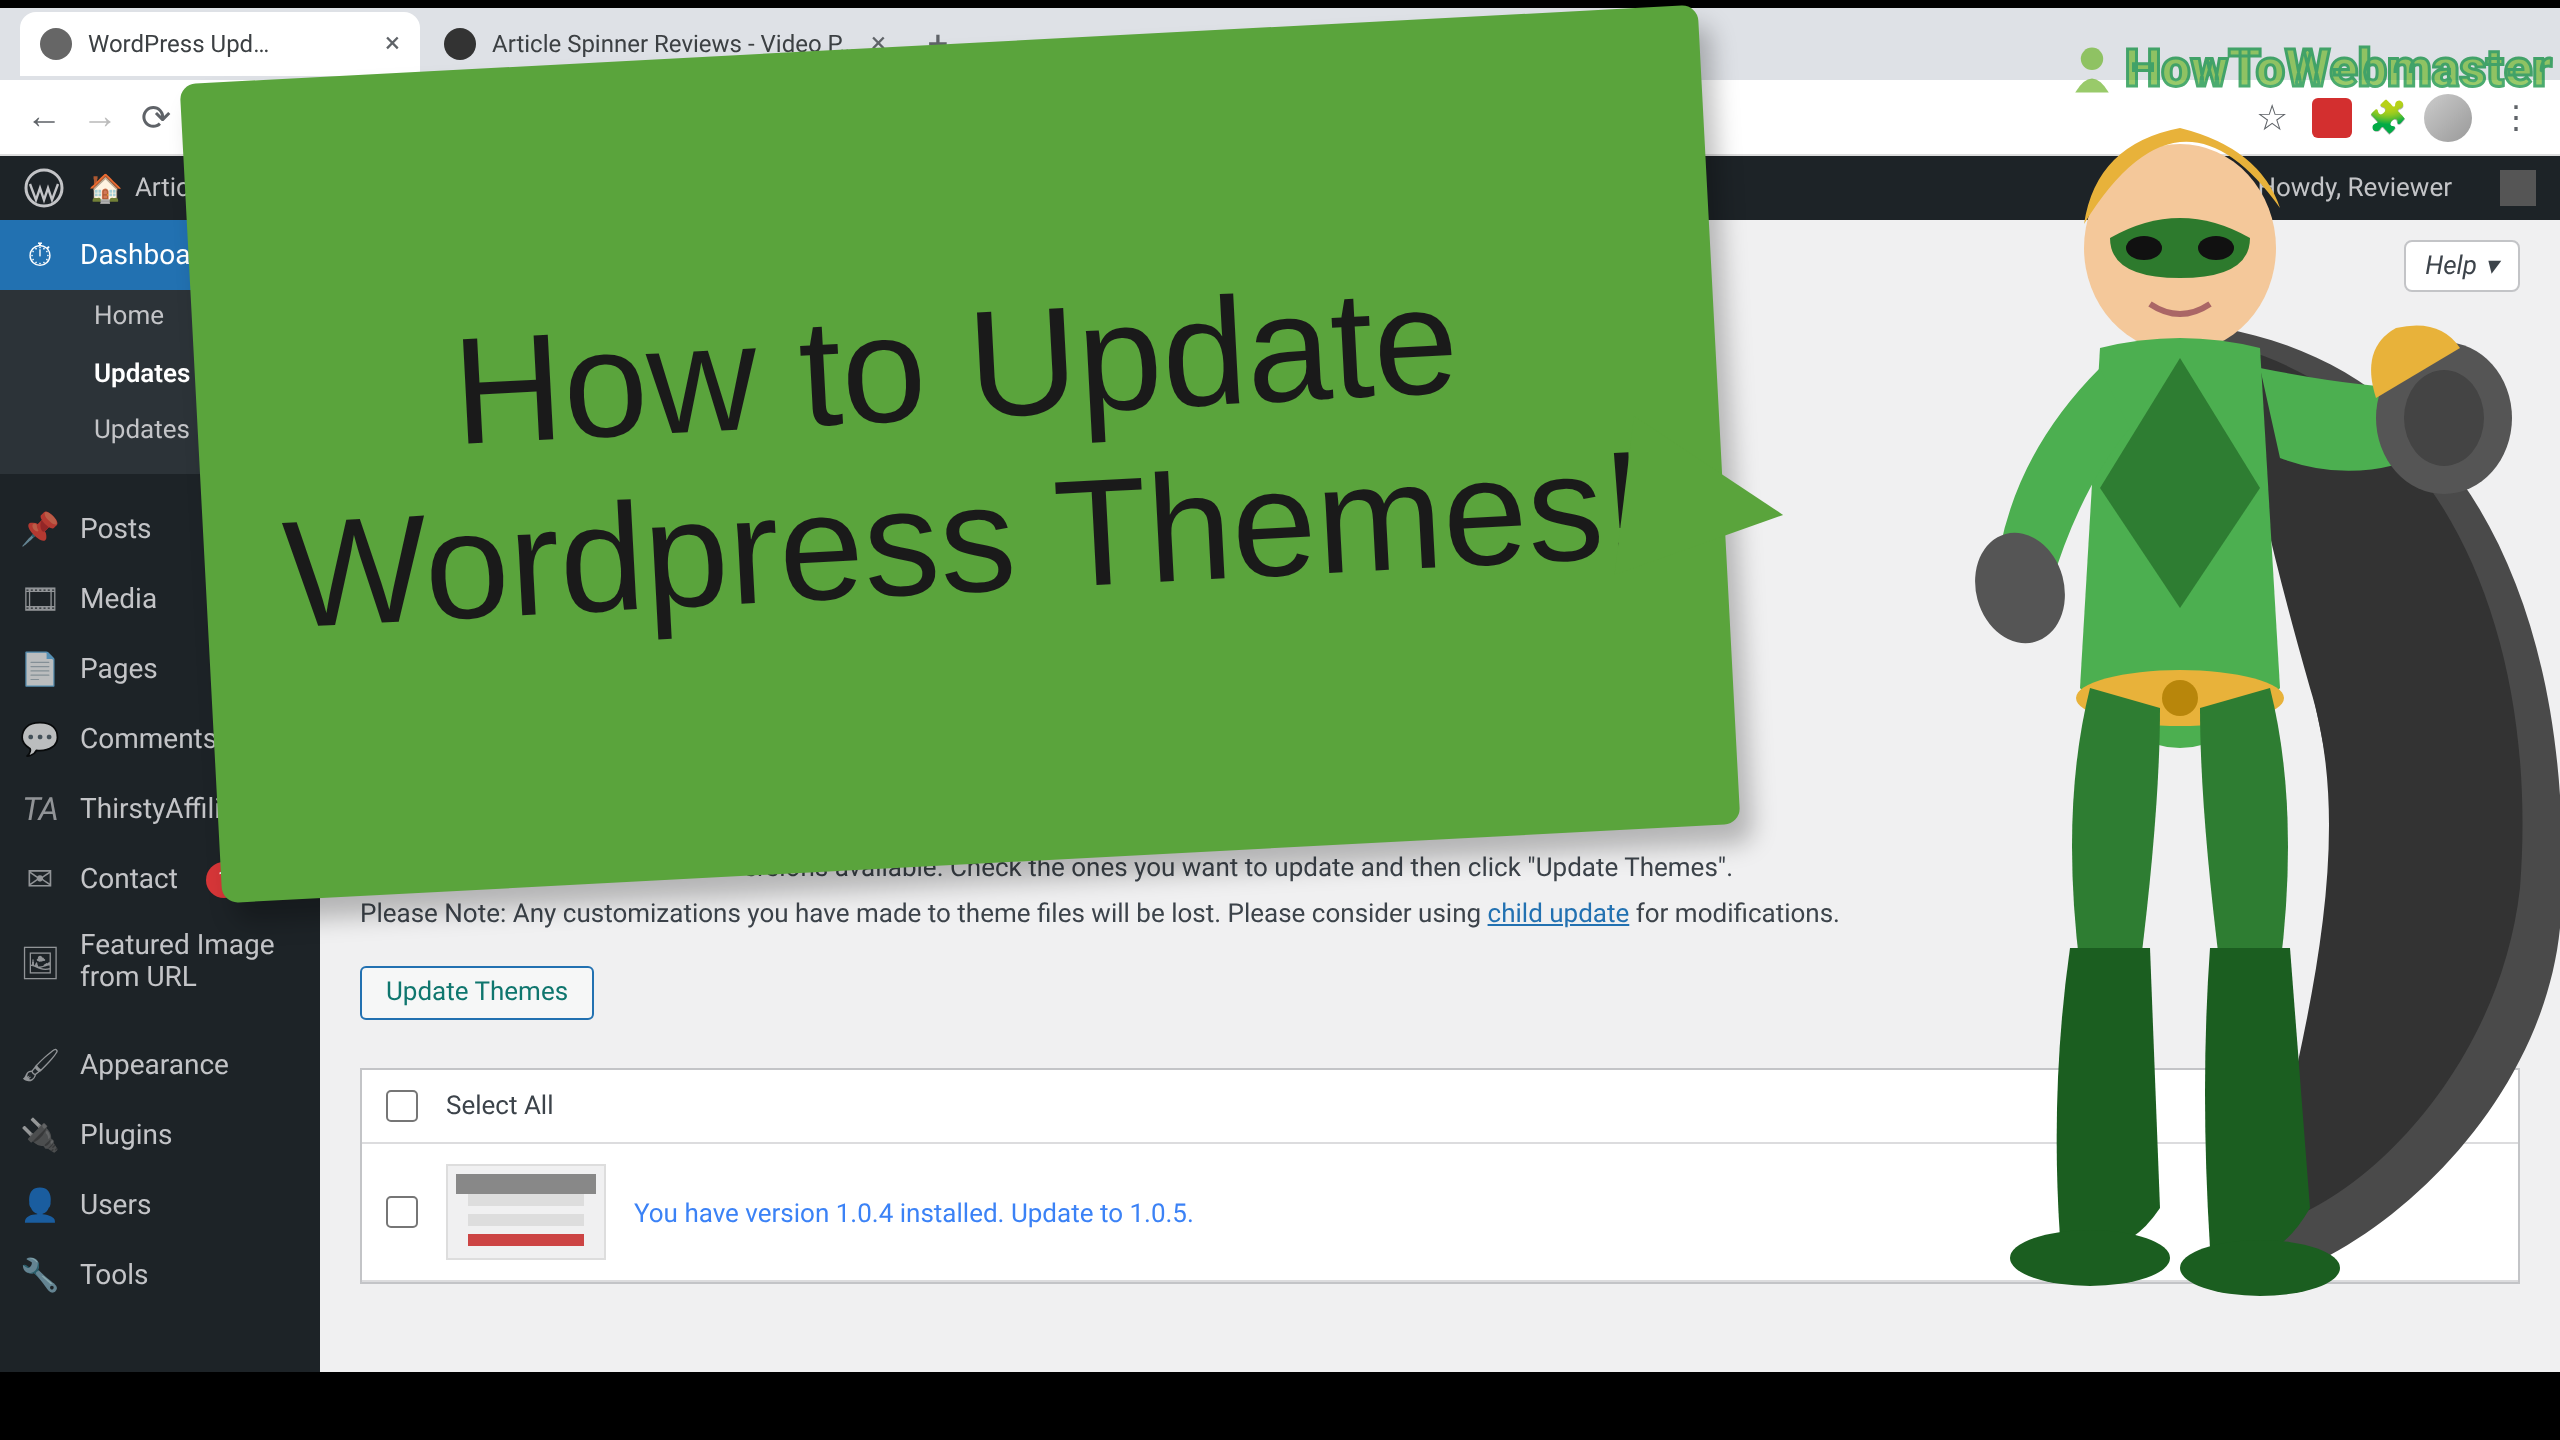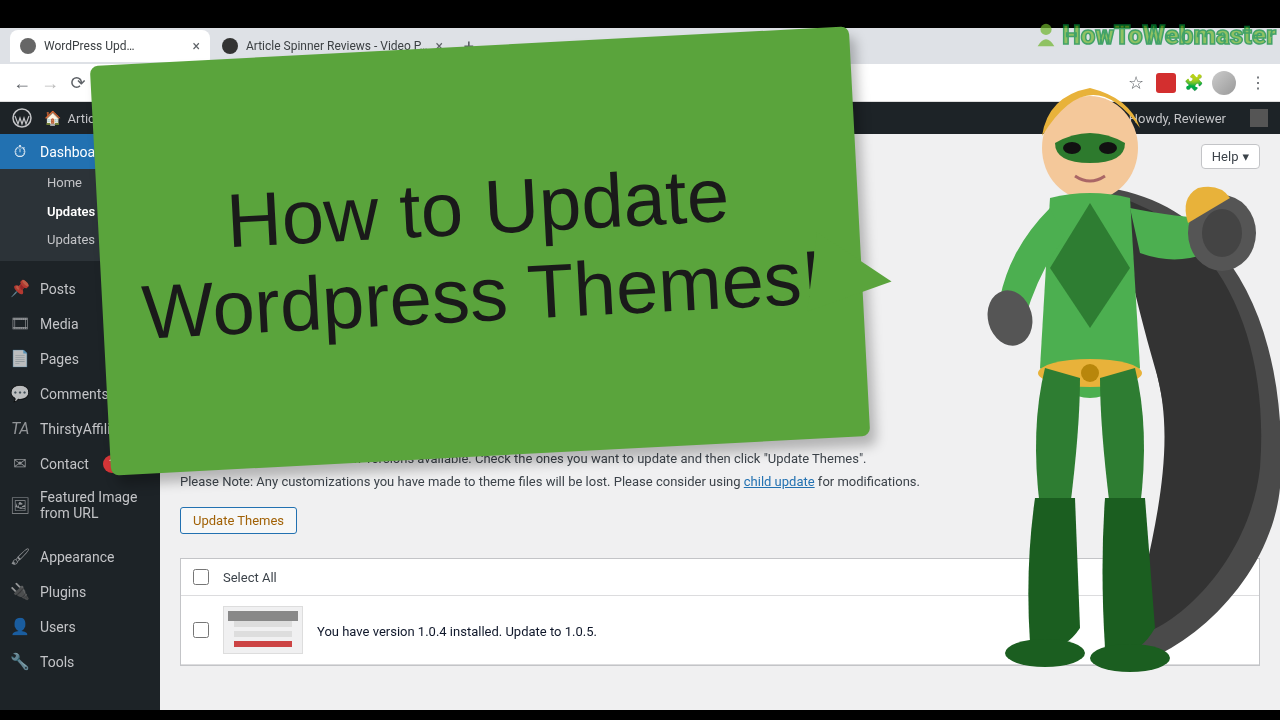--- a/index.html
+++ b/index.html
@@ -1,17 +1,17 @@
 <!DOCTYPE html>
 <html><head>
 <meta charset="utf-8">
 <style>
 * { margin: 0; padding: 0; box-sizing: border-box; font-family: -apple-system, BlinkMacSystemFont, "Segoe UI", Roboto, sans-serif; }
 body { background: #000; width: 1280px; height: 720px; overflow: hidden; position: relative; }
-.viewport { position: absolute; top: 28px; left: 0; width: 1280px; height: 682px; background: #fff; }
+.viewport { position: absolute; top: 4px; left: 0; width: 1280px; height: 682px; background: #fff; }
 
 
 .browser-tabs { height: 36px; background: #dee1e6; display: flex; align-items: center; padding-left: 10px; }
 .tab { display: flex; align-items: center; background: #fff; height: 32px; padding: 0 10px; border-radius: 8px 8px 0 0; margin-right: 2px; min-width: 200px; font-size: 12px; color: #3c4043; position: relative; }
 .tab.inactive { background: transparent; }
 .tab .favicon { width: 16px; height: 16px; border-radius: 50%; background: #666; margin-right: 8px; flex-shrink: 0; }
 .tab .tab-title { flex: 1; overflow: hidden; white-space: nowrap; text-overflow: ellipsis; }
 .tab .tab-close { margin-left: 8px; color: #5f6368; font-size: 14px; cursor: pointer; }
 .new-tab { width: 28px; height: 28px; display: flex; align-items: center; justify-content: center; color: #5f6368; font-size: 18px; cursor: pointer; }
 
@@ -43,34 +43,34 @@
 .menu-item .mi-icon { width: 20px; text-align: center; font-size: 16px; opacity:.7; }
 .menu-item.top .mi-icon { opacity:1; }
 .submenu { background: #2c3338; padding-bottom: 8px; padding-left: 33px; }
 .submenu .sub-item { padding: 6px 10px 6px 14px; font-size: 13px; color: #c3c4c7; cursor: pointer; display:flex; align-items:center; gap:6px;}
 .submenu .sub-item.current { color: #fff; font-weight:600;}
 .menu-sep { height: 10px; }
 .badge { display:inline-flex; align-items:center; justify-content:center; min-width:18px; height:18px; border-radius:9px; background:#d63638; color:#fff; font-size:11px; padding:0 5px; }
 .mi-ta { font-weight:400; font-style:italic; font-size:11px; letter-spacing:-0.5px;}
 
 .wp-content { flex: 1; background: #f0f0f1; padding: 0 20px 20px; overflow: hidden; position:relative; color:#3c434a;}
-.help-tab { position:absolute; right:20px; top:10px; background:#fff; border:1px solid #c3c4c7; border-radius:4px; padding:4px 10px; font-size:13px; display:flex; align-items:center; gap:4px; cursor:pointer;}
+.help-tab { position:absolute; right:20px; top:10px; background:#fff; border:1px solid #c3c4c7; border-radius:4px; padding:4px 10px; font-size:13px; display:flex; align-items:center; gap:4px; cursor:pointer;font-style:italic;}
 .content-block { margin-top: 220px; font-size: 13px; }
 .content-block p { margin: 8px 0; }
 .themes-heading { font-size: 18px; font-weight: 600; color: #1d2327; margin: 28px 0 10px; }
 .link { color: #2271b1; text-decoration: underline; cursor:pointer;}
-.update-btn { display:inline-block; margin: 10px 0; padding: 5px 12px; border: 1px solid #2271b1; color: #a16207; background:#f6f7f7; border-radius:3px; font-size:13px; cursor:pointer;}
+.update-btn { display:inline-block; margin: 10px 0; padding: 5px 12px; border: 1px solid #2271b1; color: #0f766e; background:#f6f7f7; border-radius:3px; font-size:13px; cursor:pointer;}
 .themes-table { margin-top:14px; border:1px solid #c3c4c7; background:#fff; }
 .tr { display:flex; align-items:center; padding: 10px 12px; border-bottom:1px solid #dcdcde; gap:14px; font-size:13px;}
 .tr input[type=checkbox]{ width:16px; height:16px; }
 .thumb { width:80px; height:48px; background:#f0f0f1; border:1px solid #ddd; position:relative;}
 .thumb::before{content:""; position:absolute; top:4px; left:4px; right:4px; height:10px; background:#888;}
 .thumb::after{content:""; position:absolute; bottom:6px; left:10px; right:10px; height:6px; background:#c44; box-shadow: 0 -10px 0 #ddd, 0 -20px 0 #ddd;}
 .theme-info .tname { font-weight:600; color:#1d2327;}
-.theme-info .tdesc { color:#0f172a; margin-top:2px;}
+.theme-info .tdesc { color:#3b82f6; margin-top:2px;}
 
 
 .speech-bubble { position:absolute; top:18px; left:100px; width:760px; height:410px; background:#5aa43c; transform:rotate(-3deg); border-radius:8px; box-shadow: 6px 10px 12px rgba(0,0,0,.25);}
 .speech-bubble::after{ content:""; position:absolute; right:-30px; bottom:120px; width:0; height:0; border-left:80px solid #5aa43c; border-top:40px solid transparent; border-bottom:40px solid transparent; transform:rotate(10deg);}
 .speech-text { position:absolute; inset:0; display:flex; align-items:center; justify-content:center; text-align:center; font-size:76px; line-height:1.15; font-weight:400; color:#1a1a1a; font-family: "Comic Sans MS", "Segoe Script", cursive, sans-serif; transform:rotate(0deg); padding:20px;}
 
 .hero { position:absolute; right:-10px; top:40px; width:360px; height:640px; pointer-events:none;}
 .hero svg { width:100%; height:100%; }
 
 .watermark { position:absolute; top:20px; right:4px; font-family: Impact, "Arial Black", sans-serif; font-size:26px; font-weight:900; letter-spacing:0px; color:#6fb52c; -webkit-text-stroke: 1.5px #083; opacity:.7; display:flex; align-items:center; gap:2px;}

